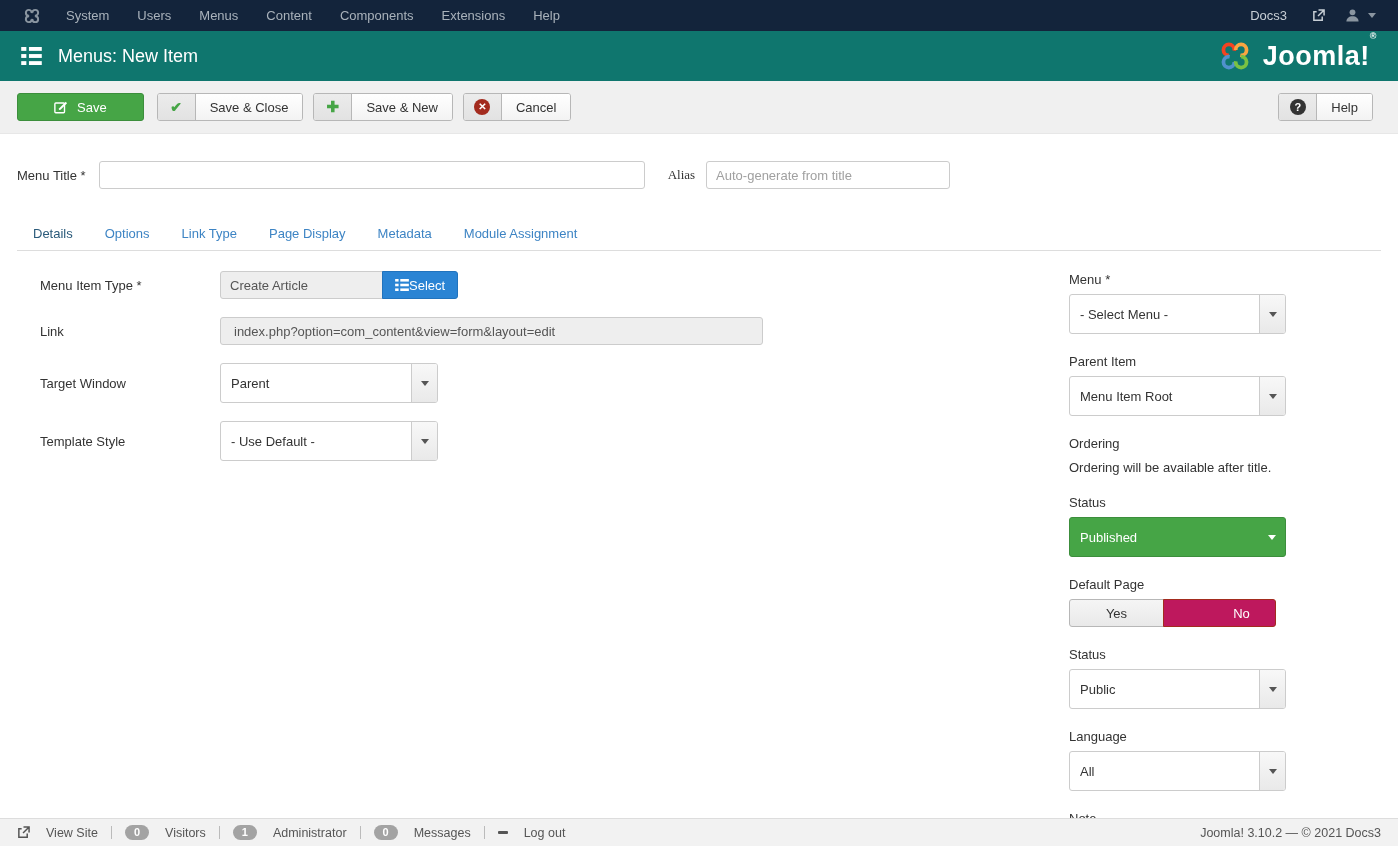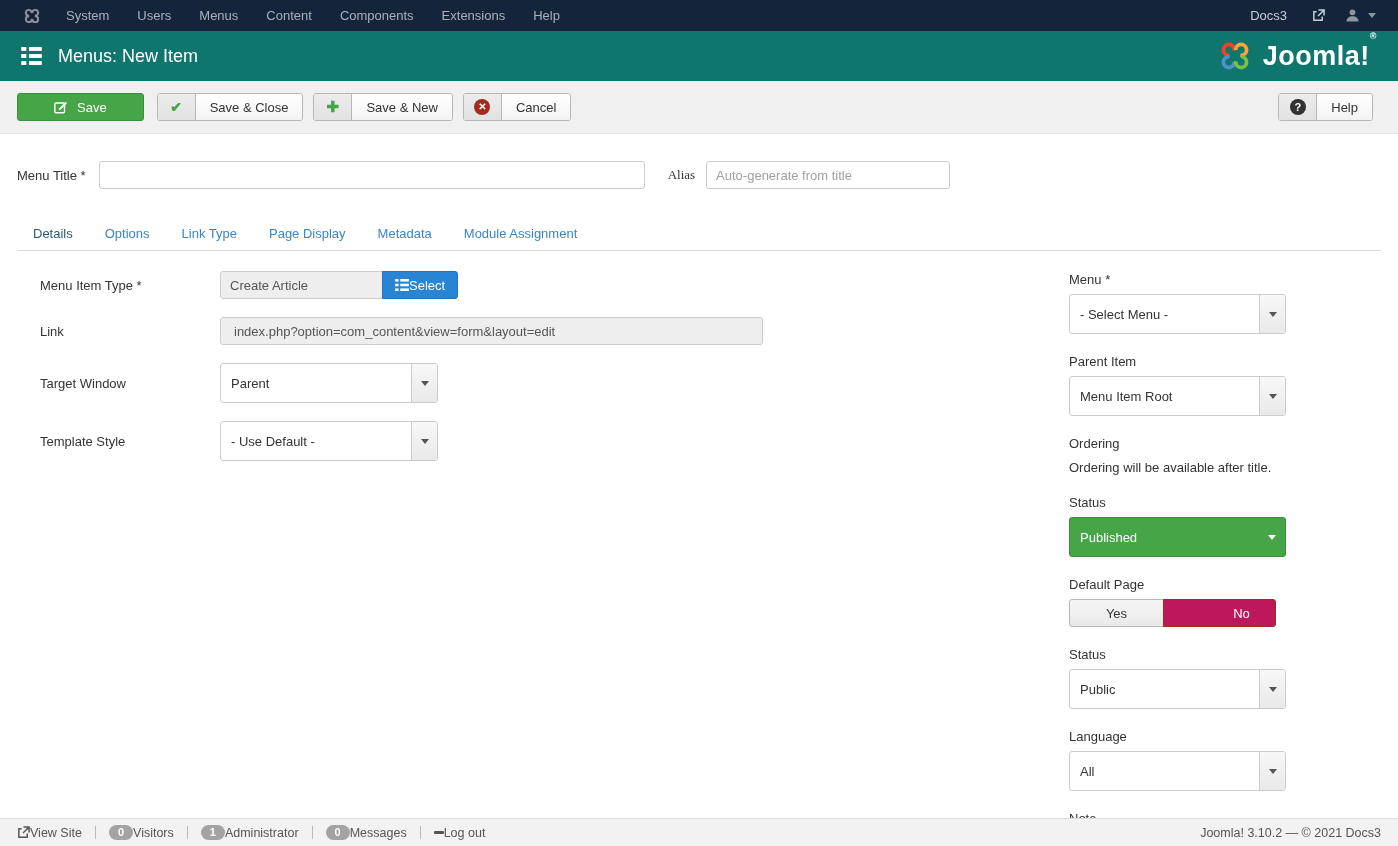--- a/index.html
+++ b/index.html
@@ -84,21 +84,21 @@
   .jselect.green .jsel-btn { background:none; border-left:none; }
   .jselect.green .jsel-btn .caret { border-top-color:#fff; }
 
   .toggle-group { display:flex; }
   .btn-yes { width:95px; justify-content:center; background:linear-gradient(#f5f5f5,#e9e9e9); border:1px solid #b7b7b7; color:#333; border-radius:3px 0 0 3px; }
   .btn-no { width:113px; justify-content:center; background:#be185d; border:1px solid #a32b1e; color:#fff; border-radius:0 3px 3px 0; margin-left:-1px;padding-left:44px; }
   #note-input { width:312px; }
 
   
   .footer { position:absolute; left:0; bottom:0; width:100%; height:28px; background:#f2f2f2; border-top:1px solid #ddd; display:flex; align-items:center; padding:0 17px; font-size:12.5px; color:#555; }
-  .f-item { display:flex; align-items:center; gap:0; cursor:pointer; color:#555; }
+  .f-item { display:flex; align-items:center; gap:16px; cursor:pointer; color:#555; }
   .f-sep { width:1px; height:13px; background:#bbb; margin:0 13px; }
   .badge { background:#a3a3a3; color:#fff; font-size:11px; font-weight:bold; border-radius:9px; padding:2px 9px; line-height:1; }
   .minus-ic { display:inline-block; width:10px; height:3px; background:#555; border-radius:1px; }
   .f-right { margin-left:auto; color:#555; }
 </style>
 </head>
 <body>
 
 <div class="page">
 

